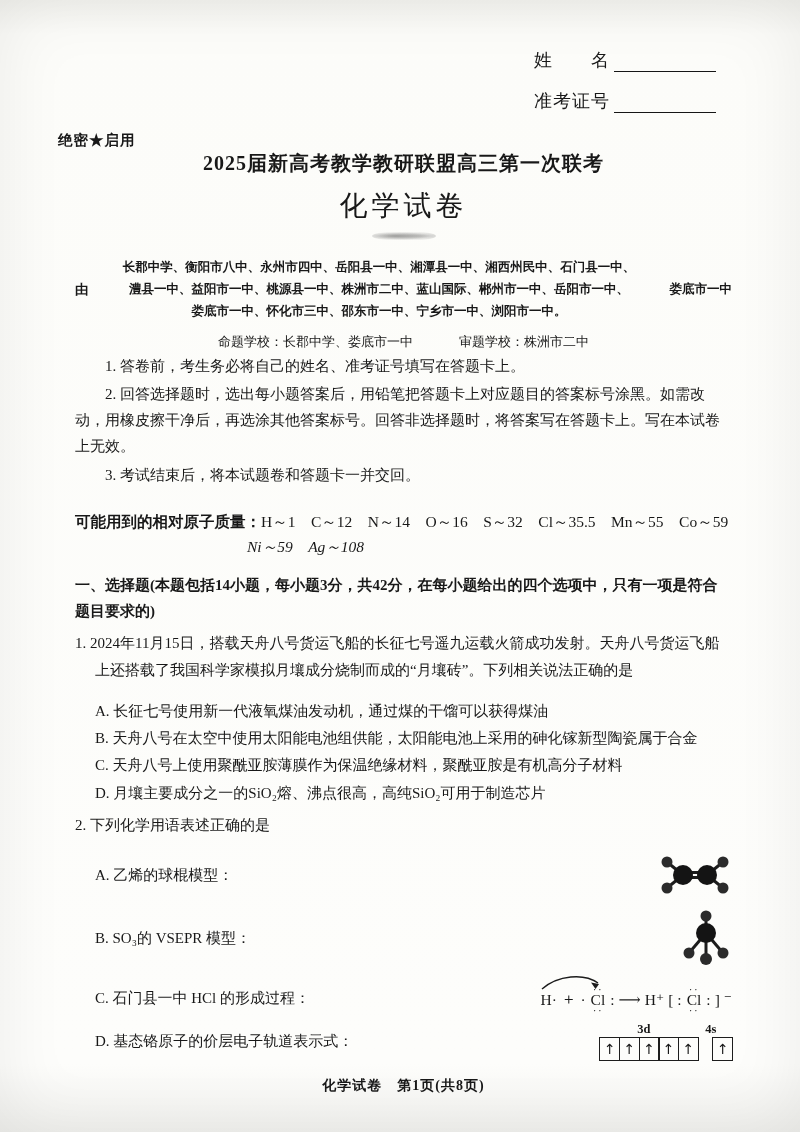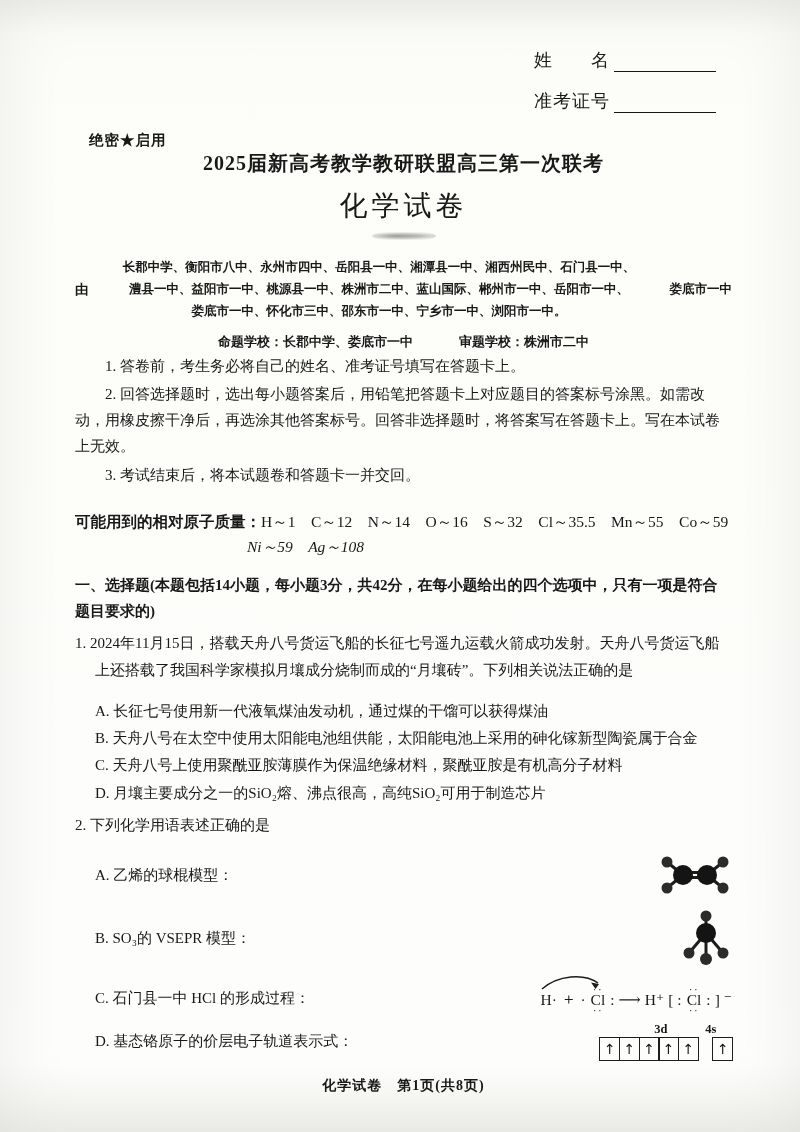--- a/index.html
+++ b/index.html
@@ -14,35 +14,35 @@
     background:linear-gradient(180deg,#f3f3ef 0%,#fcfcf9 3%,#fdfdfb 94%,#f1f1ee 100%);
     box-shadow:inset 0 0 70px rgba(0,0,0,0.07);
   }
   .content{position:absolute;left:75px;right:68px;top:0;padding-top:48px;}
 
   
   .fillins{display:flex;flex-direction:column;align-items:flex-end;padding-right:16px;}
   .fillrow{display:flex;align-items:flex-end;font-size:18px;letter-spacing:1px;margin-bottom:17px;}
   .fillline{display:inline-block;width:102px;border-bottom:1.7px solid #161616;height:1.05em;margin-left:4px;}
 
-  .secrecy{position:absolute;left:89px;top:131px;font-weight:700;font-size:14.5px;letter-spacing:1px;}
+  .secrecy{position:absolute;left:58px;top:131px;font-weight:700;font-size:14.5px;letter-spacing:1px;}
 
   .examtitle{text-align:center;font-size:20px;font-weight:700;letter-spacing:1px;margin-top:20px;}
   .papertitle{text-align:center;font-size:28px;font-weight:400;letter-spacing:4px;margin-top:10px;}
   .smudge{width:64px;height:10px;margin:6px auto 0;
     background:radial-gradient(ellipse at 35% 50%, rgba(40,40,40,.38), transparent 60%),
                radial-gradient(ellipse at 75% 50%, rgba(40,40,40,.25), transparent 65%);
     border-radius:50%;}
 
   
   .consortium{display:flex;align-items:center;gap:8px;margin-top:16px;font-weight:700;font-size:12.5px;}
   .con-prefix{font-size:13.5px;flex:0 0 auto;}
   .con-lines{flex:1;text-align:center;line-height:1.75;}
   .con-suffix{flex:0 0 auto;font-size:12.5px;}
-  .setters{display:flex;justify-content:center;gap:46px;font-weight:700;font-size:13px;margin-top:10px;}
+  .setters{display:flex;justify-content:center;gap:46px;font-weight:400;font-size:13px;margin-top:10px;}
 
   
   .notice-head{font-weight:700;font-size:15.5px;margin-top:22px;}
   .notice-item{font-size:15px;line-height:1.72;margin:3px 0 0;text-indent:2em;}
 
   
   .masses{margin-top:20px;font-size:15.5px;line-height:1.7;}
   .masses .lbl{font-weight:700;}
   .masses-line2{margin:2px 0 0 172px;font-size:15.5px;font-style:italic;}
 
@@ -59,21 +59,21 @@
   .earrow{position:absolute;left:-3px;top:-12px;}
   .lewis{position:relative;display:inline-block;padding:0 1px;}
   .lewis .ld{position:absolute;left:50%;transform:translateX(-50%);font-size:11px;line-height:1;letter-spacing:1.5px;}
   .lewis .ld.top{top:-7px;}
   .lewis .ld.bot{bottom:-7px;}
   .opt-c-row{margin-top:20px;}
 
   
   .orbital{display:inline-block;margin-left:8px;}
   .olabels{display:block;position:relative;height:15px;font-size:12.5px;font-weight:600;}
-  .o3d{position:absolute;left:55px;}
+  .o3d{position:absolute;left:38px;}
   .o4s{position:absolute;left:106px;}
   .oboxes{display:inline-flex;align-items:flex-end;}
   .obox{width:19px;height:22px;border:1.4px solid #1d1d1d;margin-right:-1.4px;
     display:inline-flex;align-items:center;justify-content:center;
     font-size:14px;line-height:1;font-family:"DejaVu Sans",sans-serif;}
   .ogap{width:15px;}
 
   .footer{text-align:center;font-size:14px;font-weight:600;margin-top:16px;letter-spacing:1px;}
 </style>
 </head>

